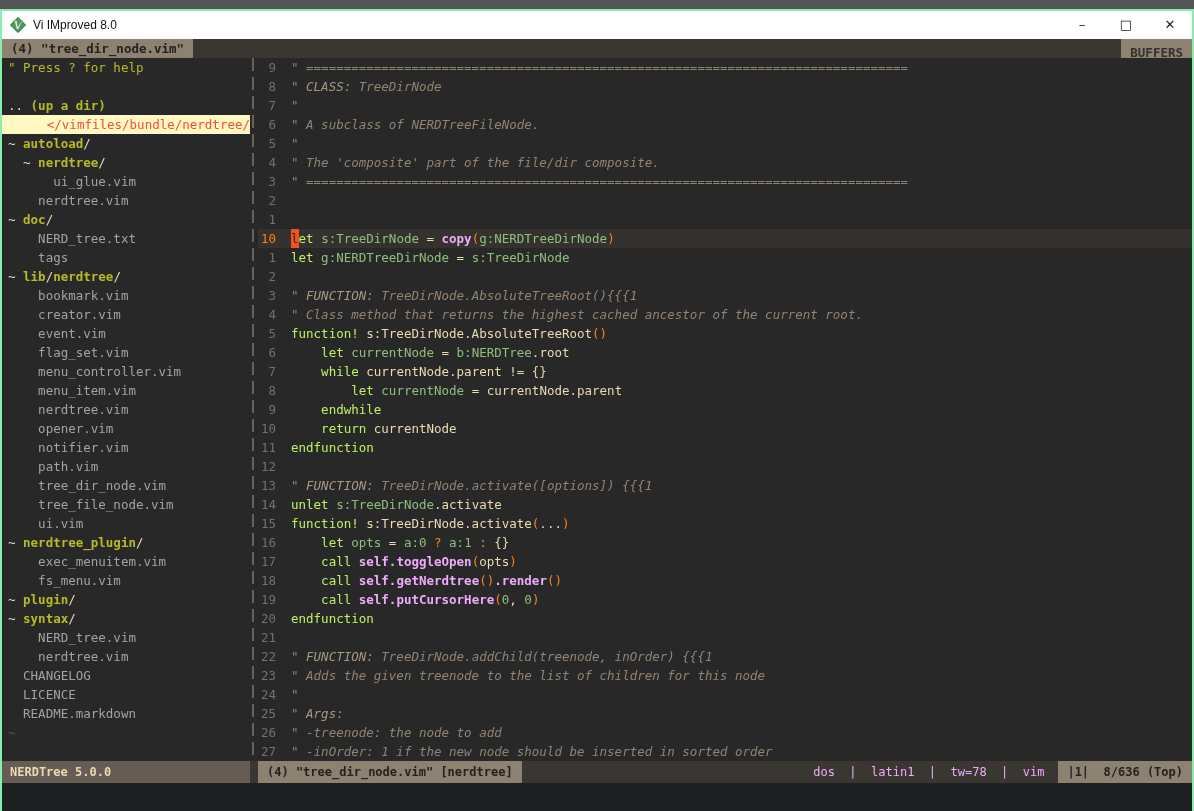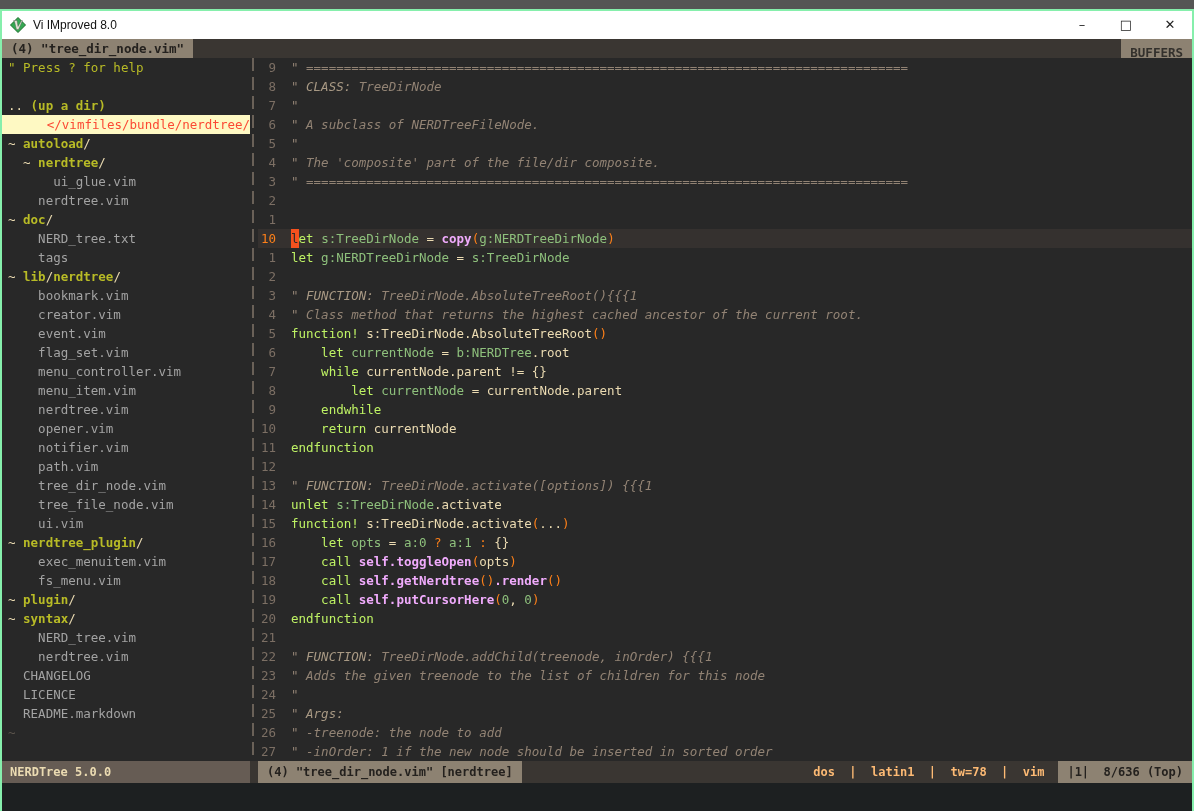--- a/index.html
+++ b/index.html
@@ -52,21 +52,21 @@
   .com { color: #928374; font-style: italic; }
   .comb{ color: #a89984; font-style: italic; font-weight: normal; }
   .cur { background: #f4511e; color: #282828; }
   
   .statusline { height: 22px; flex: none; background: #3a3632; display: flex;
                 font-family: "DejaVu Sans Mono", monospace; font-size: 12px; line-height: 22px; white-space: pre; }
   .sl-left { width: 248px; flex: none; background: #665c54; color: #ebdbb2; font-weight: bold; padding-left: 8px; }
   .sl-gap { width: 8px; flex: none; }
   .sl-buf { background: #8d8272; color: #24211e; font-weight: bold; padding: 0 9px; }
   .sl-fill { flex: 1; }
-  .sl-meta { color: #fdba74; margin-right: 14px; font-weight: bold; }
+  .sl-meta { color: #f0abfc; margin-right: 14px; }
   .sl-pos { background: #8d8272; color: #24211e; font-weight: bold; padding: 0 9px; }
   
   .cmdline { height: 35px; flex: none; background: #1d2021; }
 </style>
 </head>
 <body>
 
 <div class="window">
 
   <div class="titlebar">

